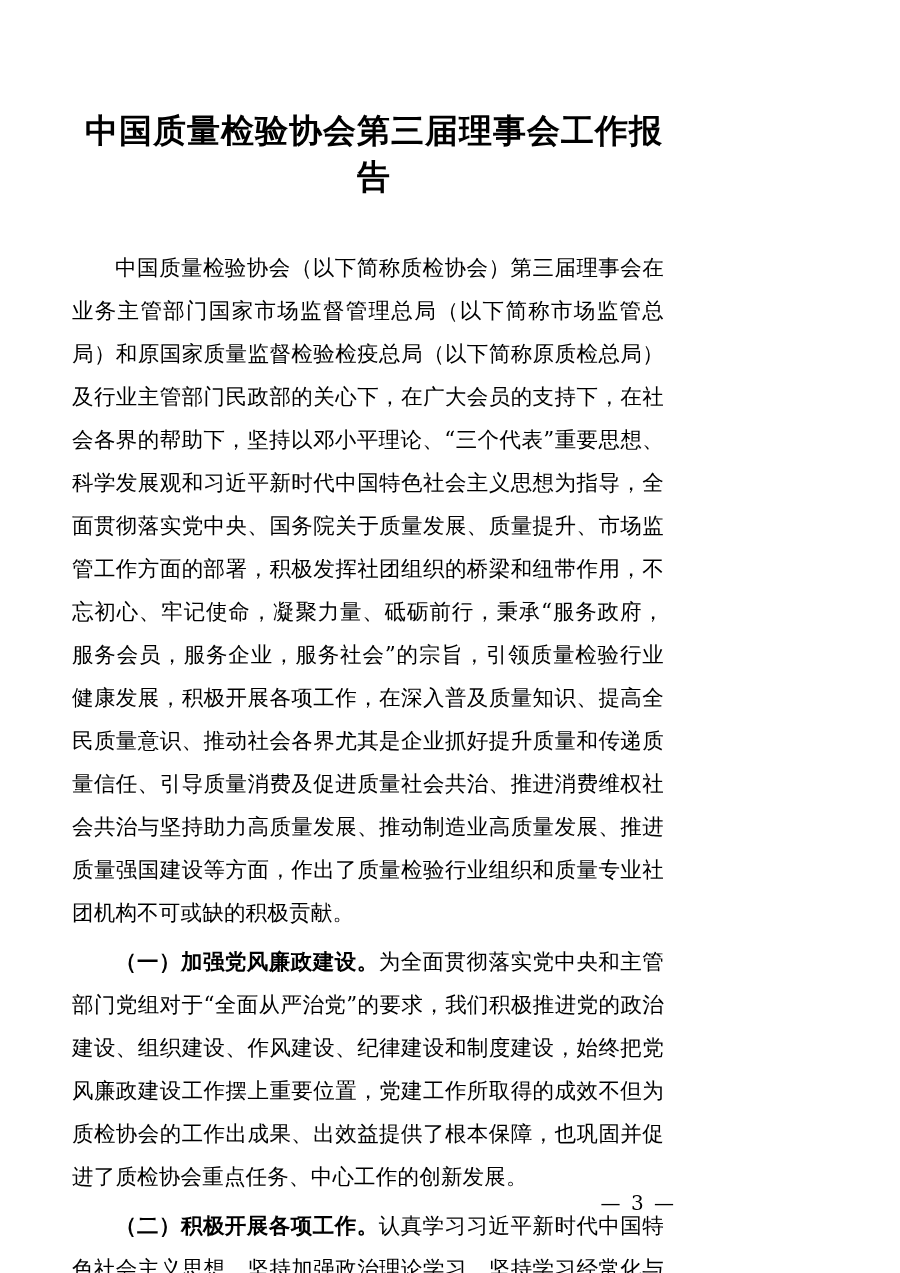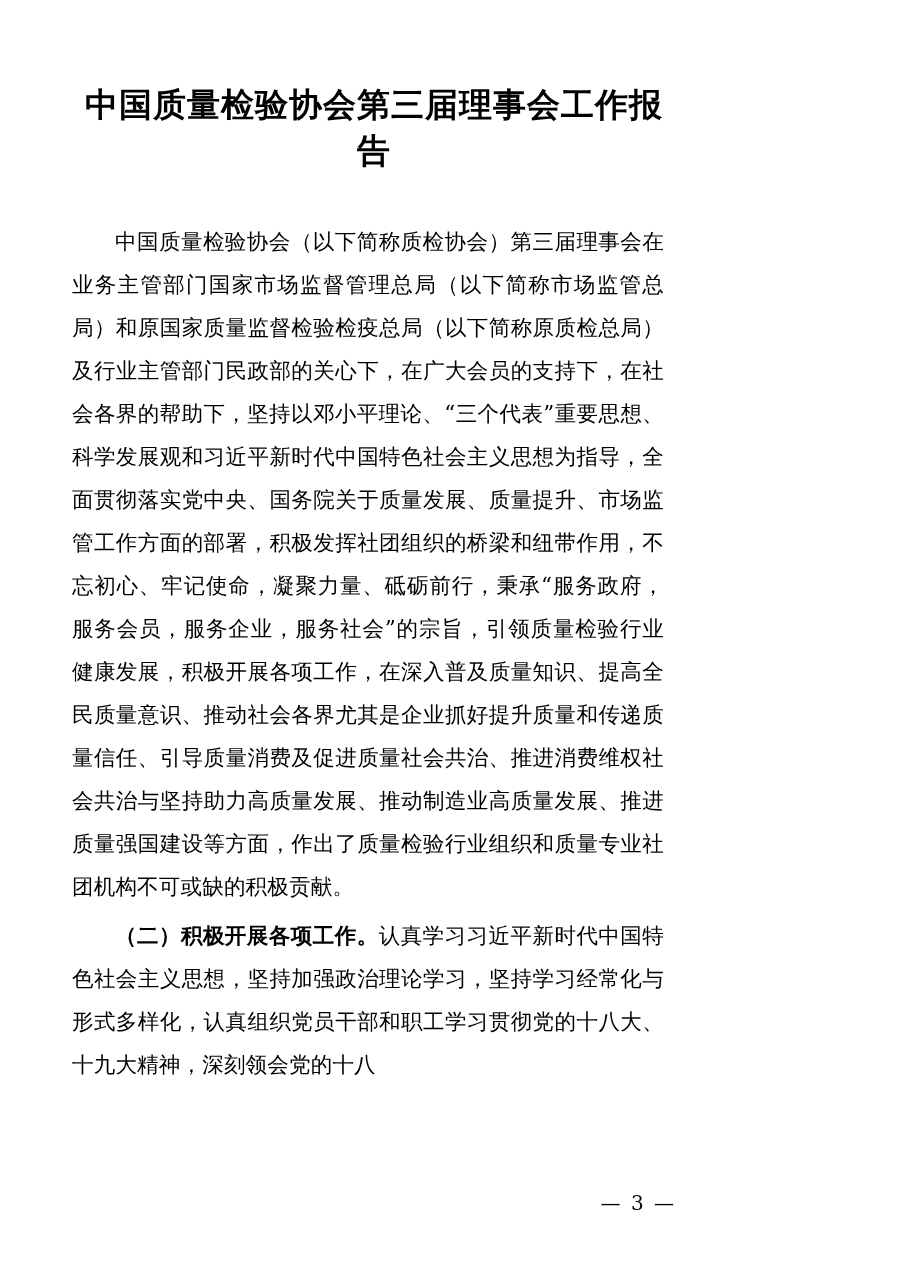--- a/index.html
+++ b/index.html
@@ -12,21 +12,21 @@
     height: 1273px;
     font-family: "DejaVu Serif", "Liberation Serif", serif;
     color: #000000;
     position: relative;
     overflow: hidden;
   }
   .page {
     width: 748px;
     height: 1273px;
     box-sizing: border-box;
-    padding: 72px 72px 40px 72px;
+    padding: 98px 72px 40px 72px;
     position: relative;
   }
   .doc-title {
     text-align: center;
     font-size: 33px;
     font-weight: bold;
     letter-spacing: 1px;
     line-height: 1.4;
     margin: 10px 0 0 0;
     font-family: "DejaVu Serif", "Liberation Serif", serif;
@@ -71,20 +71,23 @@
 
 <div class="page">
 
   <h1 class="doc-title">中国质量检验协会第三届理事会工作报告</h1>
 
   <div class="body-block">
 
     <p class="para">中国质量检验协会（以下简称质检协会）第三届理事会在业务主管部门国家市场监督管理总局（以下简称市场监管总局）和原国家质量监督检验检疫总局（以下简称原质检总局）及行业主管部门民政部的关心下，在广大会员的支持下，在社会各界的帮助下，坚持以邓小平理论、“三个代表”重要思想、科学发展观和习近平新时代中国特色社会主义思想为指导，全面贯彻落实党中央、国务院关于质量发展、质量提升、市场监管工作方面的部署，积极发挥社团组织的桥梁和纽带作用，不忘初心、牢记使命，凝聚力量、砥砺前行，秉承“服务政府，服务会员，服务企业，服务社会”的宗旨，引领质量检验行业健康发展，积极开展各项工作，在深入普及质量知识、提高全民质量意识、推动社会各界尤其是企业抓好提升质量和传递质量信任、引导质量消费及促进质量社会共治、推进消费维权社会共治与坚持助力高质量发展、推动制造业高质量发展、推进质量强国建设等方面，作出了质量检验行业组织和质量专业社团机构不可或缺的积极贡献。</p>
 
 
+    <p class="para tight">
+      <span class="lead-bold">（一）加强党风廉政建设。</span><span>为全面贯彻落实党中央和主管部门党组对于“全面从严治党”的要求，我们积极推进党的政治建设、组织建设、作风建设、纪律建设和制度建设，始终把党风廉政建设工作摆上重要位置，党建工作所取得的成效不但为质检协会的工作出成果、出效益提供了根本保障，也巩固并促进了质检协会重点任务、中心工作的创新发展。</span>
+    </p>
 
     <p class="para tight">
       <span class="lead-bold">（二）积极开展各项工作。</span><span>认真学习习近平新时代中国特色社会主义思想，坚持加强政治理论学习，坚持学习经常化与形式多样化，认真组织党员干部和职工学习贯彻党的十八大、十九大精神，深刻领会党的十八</span>
     </p>
 
   </div>
 
   <div class="page-number">— 3 —</div>
 
 </div>

